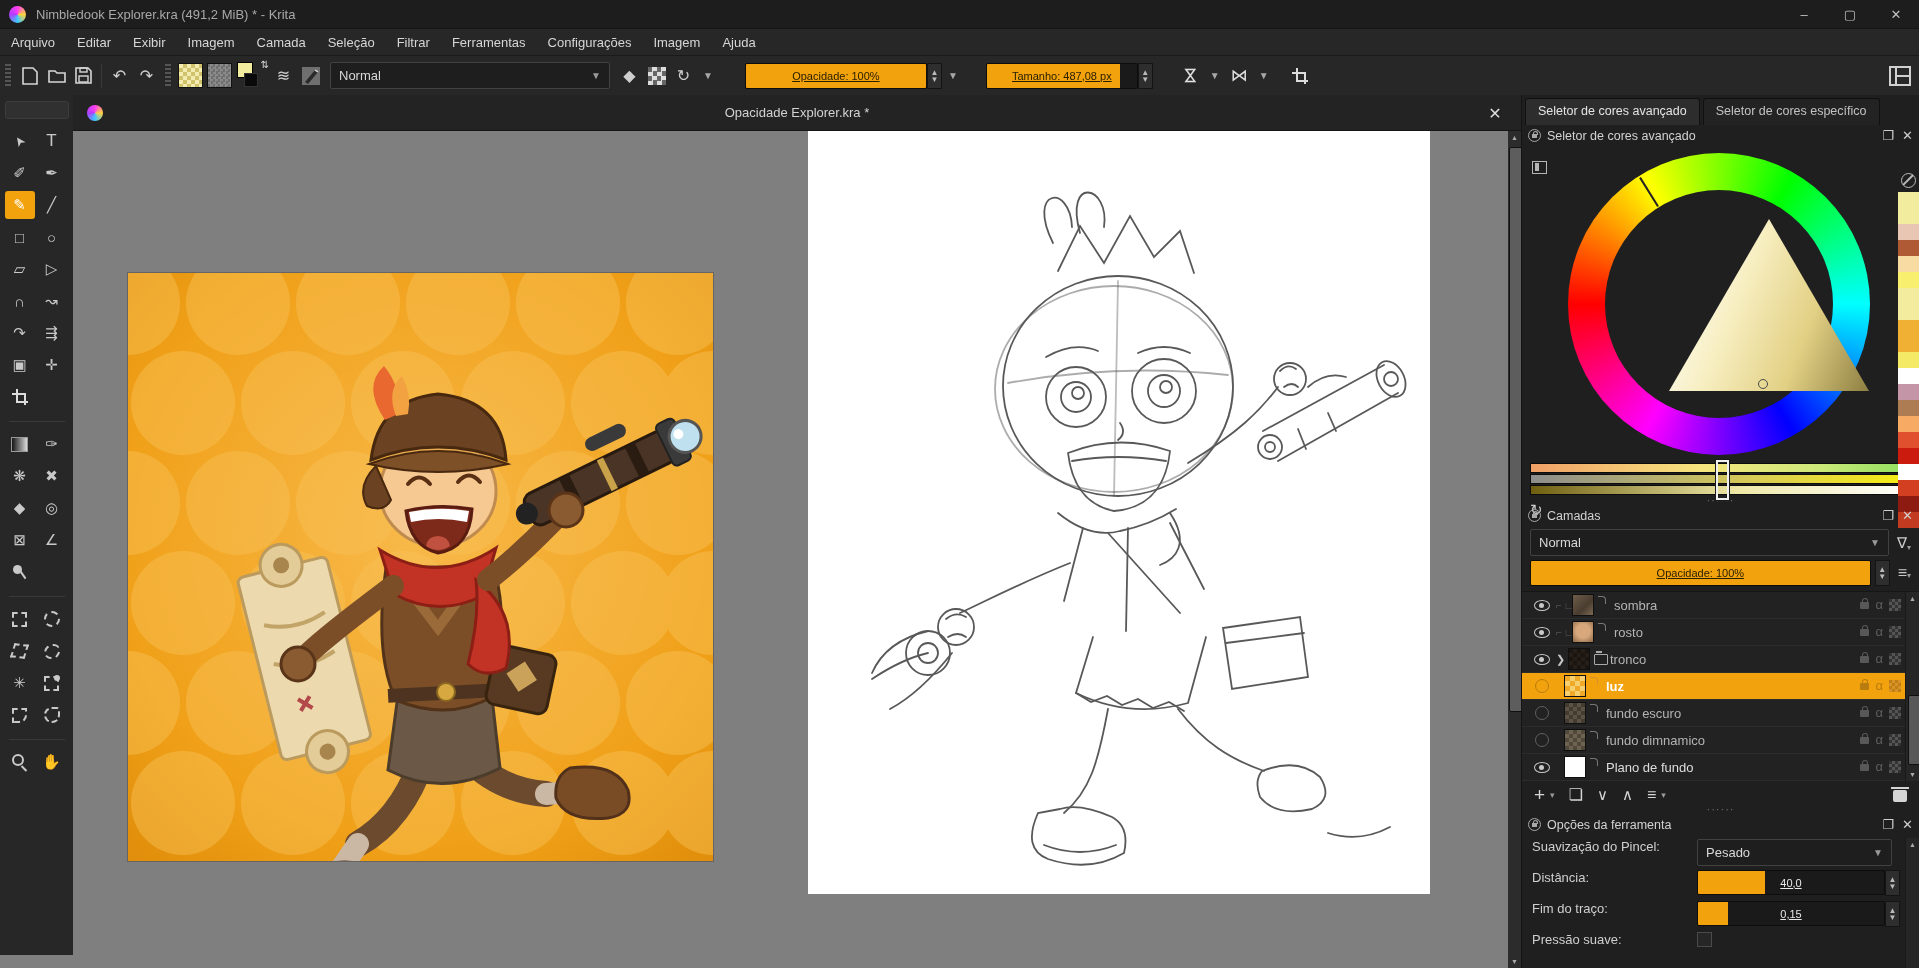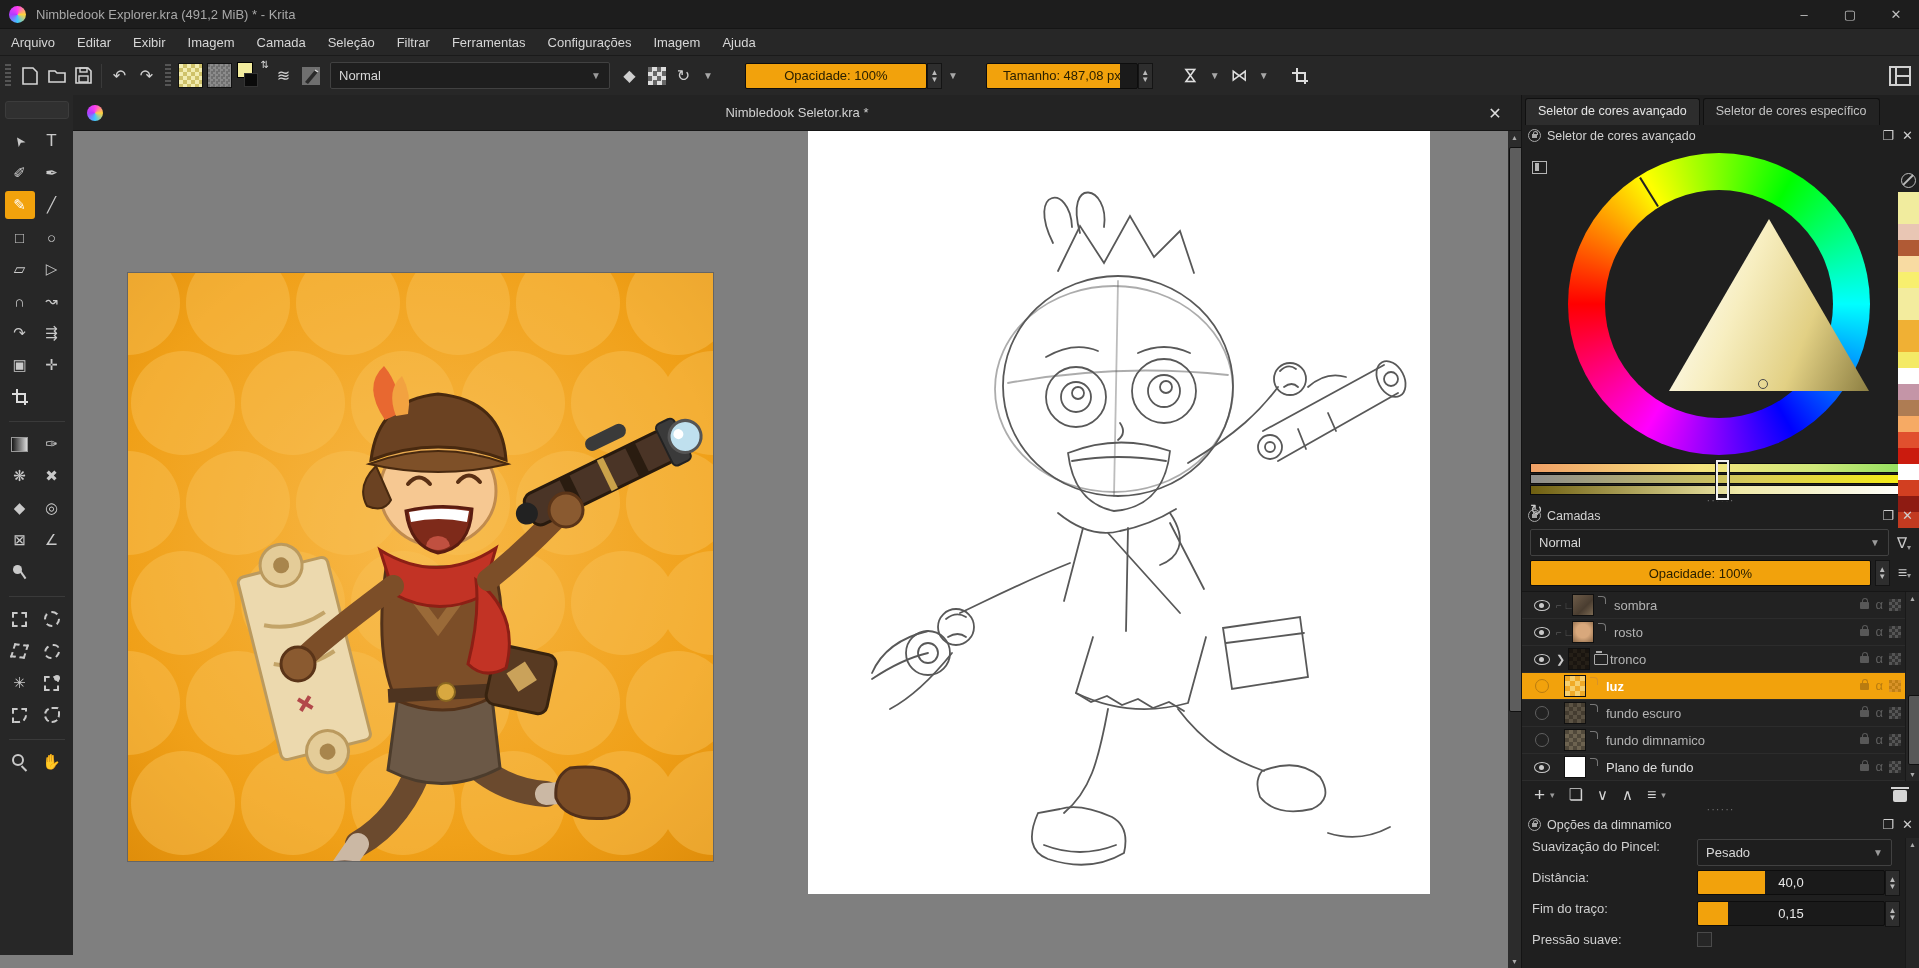--- a/index.html
+++ b/index.html
@@ -36,21 +36,21 @@
   .fgbg .swap { position:absolute; right:-2px; top:-3px; font-size:10px; color:#ddd; }
   .combo { height:27px; background:#1e1e1e; border:1px solid #414141; border-radius:2px;
            display:flex; align-items:center; padding:0 8px; color:#d8d8d8; }
   .combo .caret { margin-left:auto; color:#9a9a9a; font-size:10px; padding-left:8px; }
   .tb-combo { width:280px; margin:0 6px; }
   .checker-icon { width:18px; height:18px;
       background:repeating-conic-gradient(#ddd 0 25%, #666 0 50%) 0 0/9px 9px; }
   .kslider { position:relative; height:26px; background:#1a1a1a; border:1px solid #0d0d0d; border-radius:2px;
              display:flex; align-items:center; justify-content:center; color:#2e2000; overflow:hidden; }
   .kslider .fill { position:absolute; left:0; top:0; bottom:0; background:#f2a20c; }
-  .kslider .lbl { position:relative; z-index:1; font-size:13px; color:#2b2000; }
+  .kslider .lbl { position:relative; z-index:1; font-size:11px; color:#2b2000;text-decoration:underline; }
   .spinbox { width:15px; height:26px; background:#2e2e2e; border:1px solid #141414; display:flex;
              flex-direction:column; align-items:center; justify-content:center; line-height:7px; }
   .spinbox span { font-size:8px; color:#bbb; }
   .dd-caret { color:#a8a8a8; font-size:10px; padding:0 6px; }
   .mirror-icon { font-size:17px; color:#e0e0e0; }
   .rot90 { display:inline-block; transform:rotate(90deg); }
   .crop-icon { position:relative; width:16px; height:16px; }
   .crop-icon::before { content:""; position:absolute; left:4px; top:0; width:10px; height:12px;
         border-left:2px solid #dcdcdc; border-bottom:2px solid #dcdcdc; }
   .crop-icon::after { content:""; position:absolute; left:0; top:4px; width:12px; height:10px;
@@ -389,21 +389,21 @@
             <span class="zoom-icon"></span>
           </div>
         <div class="tool">✋</div>
       </div>
     </div>
   </div>
 
   <div class="mdi">
     <div class="doc-titlebar">
       <div class="doc-logo"></div>
-      <div class="doc-title">Nimbledook Seletor.kra *</div>
+      <div class="doc-title">Opacidade Explorer.kra *</div>
       <div class="doc-close">✕</div>
     </div>
 
     <div class="ref-image">
       <svg width="585" height="588" viewBox="0 0 585 588">
         <defs>
           <radialGradient id="obg" cx="50%" cy="45%" r="75%">
             <stop offset="0%" stop-color="#f8b94a"></stop>
               <stop offset="70%" stop-color="#f0a018"></stop>
               <stop offset="100%" stop-color="#df8d0a"></stop>
@@ -768,21 +768,21 @@
         <span style="font-size:16px">≡</span>
         <span class="caret-sm">▾</span>
         <span class="trash"></span>
       </div>
     </div>
     <div class="dots-handle">······</div>
 
     <div class="tool-options">
       <div class="docker-header">
         <span class="lock-circle"></span>
-        <span class="dtitle">Opções da dimnamico</span>
+        <span class="dtitle">Opções da ferramenta</span>
         <span class="hdr-btns">
           <span>❐</span>
           <span>✕</span>
         </span>
       </div>
       <div class="to-row">
         <span class="to-label">Suavização do Pincel:</span>
         <div class="combo to-combo">
           <span>Pesado</span>
           <span class="caret">▼</span>

